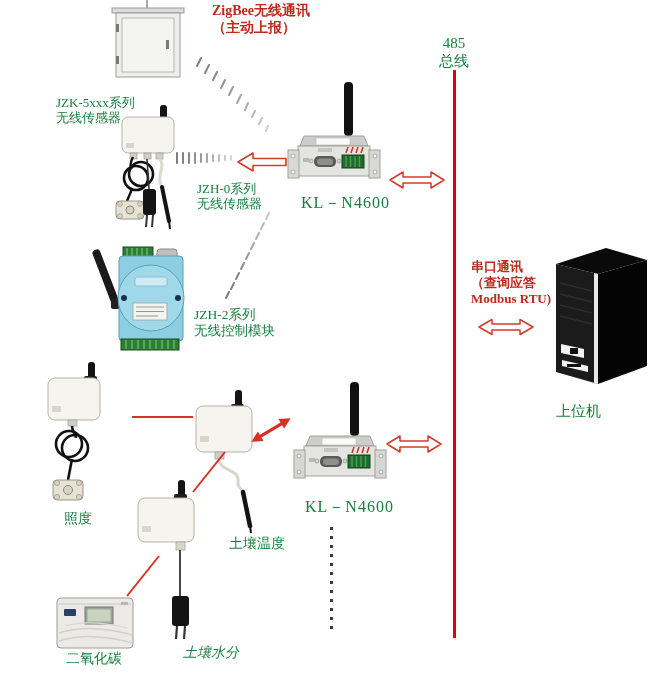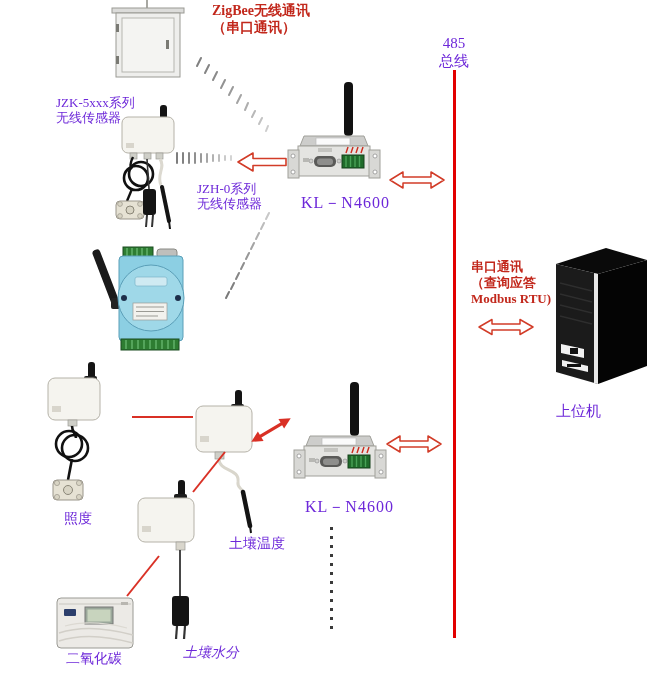--- a/index.html
+++ b/index.html
@@ -1,36 +1,36 @@
 <!DOCTYPE html>
 <html><head>
 <meta charset="utf-8">
 <style>
   html,body{margin:0;padding:0;background:#fff;}
   .stage{position:relative;width:650px;height:675px;background:#ffffff;overflow:hidden;
          font-family:"Liberation Serif","DejaVu Serif",serif;color:#111;}
   .abs{position:absolute;}
-  .lbl{position:absolute;font-size:13px;line-height:1.18;color:#6d28d9;white-space:nowrap;}
+  .lbl{position:absolute;font-size:13px;line-height:1.18;color:#15803d;white-space:nowrap;}
   .lbl.big{font-size:16px;letter-spacing:1px;}
   .lbl.mid{font-size:14px;}
   .red{color:#c2281c;font-weight:bold;}
   .center{text-align:center;}
   svg{display:block;overflow:visible;}
   .busline{position:absolute;left:453px;top:70px;width:3px;height:568px;background:#e20000;}
   .dotline{position:absolute;left:330px;top:527px;width:3px;height:104px;
            background:repeating-linear-gradient(#3a3a3a 0 3px,transparent 3px 9px);}
 </style>
 </head>
 <body>
 
 <div class="stage">
 
   <div class="lbl red" style="left:212px;top:3px;font-size:14px;">
     <div>ZigBee无线通讯</div>
-    <div>（串口通讯）</div>
+    <div>（主动上报）</div>
   </div>
 
   <div class="lbl center" style="left:430px;top:35px;width:48px;font-size:15px;">
     <div>485</div>
     <div>总线</div>
   </div>
   <div class="busline"></div>
 
   <svg class="abs" style="left:108px;top:0px;" width="80" height="82" viewBox="0 0 80 82">
     <line x1="39" y1="0" x2="39" y2="8" stroke="#a8a8a2" stroke-width="2"></line>
@@ -183,20 +183,24 @@
     <line x1="41" y1="97" x2="41" y2="106" stroke="#6fbf77" stroke-width="1.2"></line>
     <line x1="47" y1="97" x2="47" y2="106" stroke="#6fbf77" stroke-width="1.2"></line>
     <line x1="53" y1="97" x2="53" y2="106" stroke="#6fbf77" stroke-width="1.2"></line>
     <line x1="59" y1="97" x2="59" y2="106" stroke="#6fbf77" stroke-width="1.2"></line>
     <line x1="65" y1="97" x2="65" y2="106" stroke="#6fbf77" stroke-width="1.2"></line>
     <line x1="71" y1="97" x2="71" y2="106" stroke="#6fbf77" stroke-width="1.2"></line>
     <line x1="77" y1="97" x2="77" y2="106" stroke="#6fbf77" stroke-width="1.2"></line>
     <line x1="83" y1="97" x2="83" y2="106" stroke="#6fbf77" stroke-width="1.2"></line>
     <line x1="89" y1="97" x2="89" y2="106" stroke="#6fbf77" stroke-width="1.2"></line>
   </svg>
+  <div class="lbl" style="left:194px;top:307px;font-size:13.5px;">
+    <div>JZH-2系列</div>
+    <div>无线控制模块</div>
+  </div>
 
   <div class="lbl red" style="left:471px;top:259px;font-size:13px;line-height:16px;">
     <div>串口通讯</div>
     <div>（查询应答</div>
     <div>Modbus RTU)</div>
   </div>
   <svg class="abs" style="left:477px;top:316px;" width="58" height="22" viewBox="0 0 58 22">
     <polygon points="2,11 15,3.5 15,8 43,8 43,3.5 56,11 43,18.5 43,14 15,14 15,18.5" fill="#ffffff" stroke="#d23c28" stroke-width="1.5" stroke-linejoin="round"></polygon>
   </svg>
 

